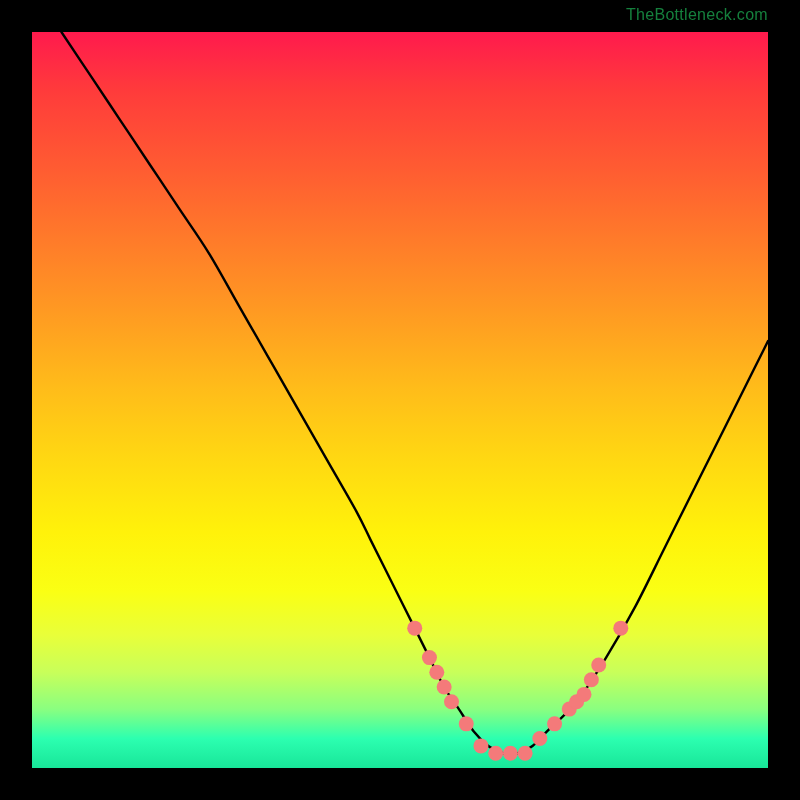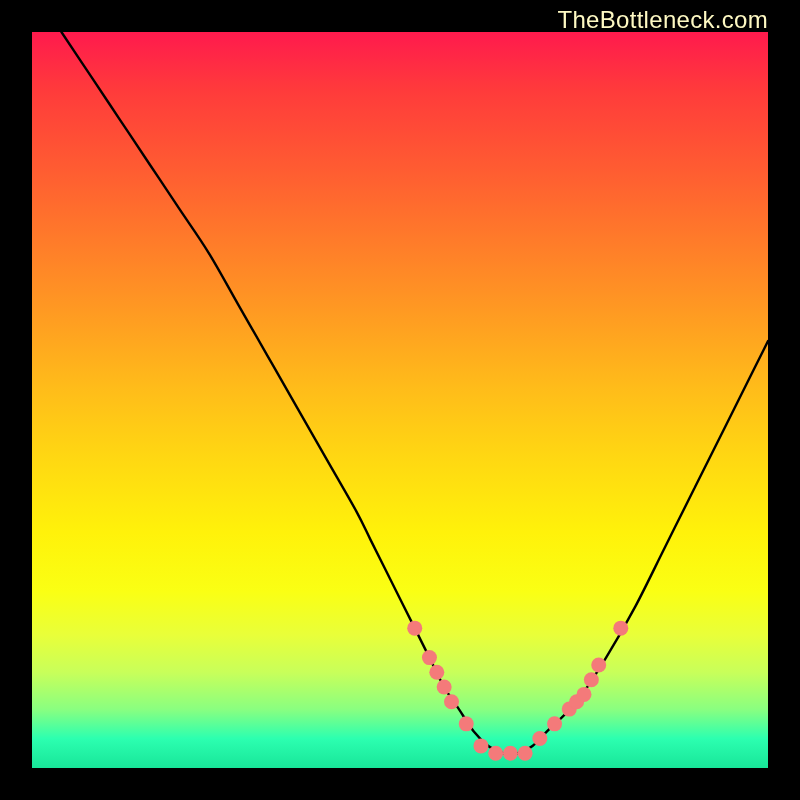--- a/index.html
+++ b/index.html
@@ -46,22 +46,22 @@
     position: absolute;
     inset: 0;
     width: 100%;
     height: 100%;
   }
   .attribution {
     position: absolute;
     top: 6px;
     right: 32px;
     font-family: Arial, Helvetica, sans-serif;
-    font-size: 24px;
-    color: #fef9c3;
+    font-size: 16px;
+    color: #15803d;
     letter-spacing: 0.3px;
   }
 </style>
 </head>
 <body>
 
 <div class="stage">
   <div class="plot-area">
     <div class="gradient-bg"></div>
     <svg class="curve" viewBox="0 0 736 736" preserveAspectRatio="none">

